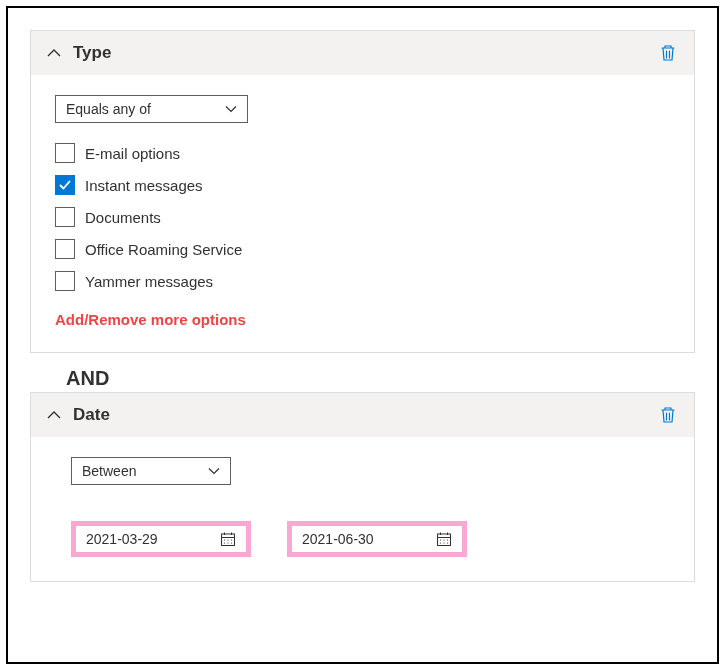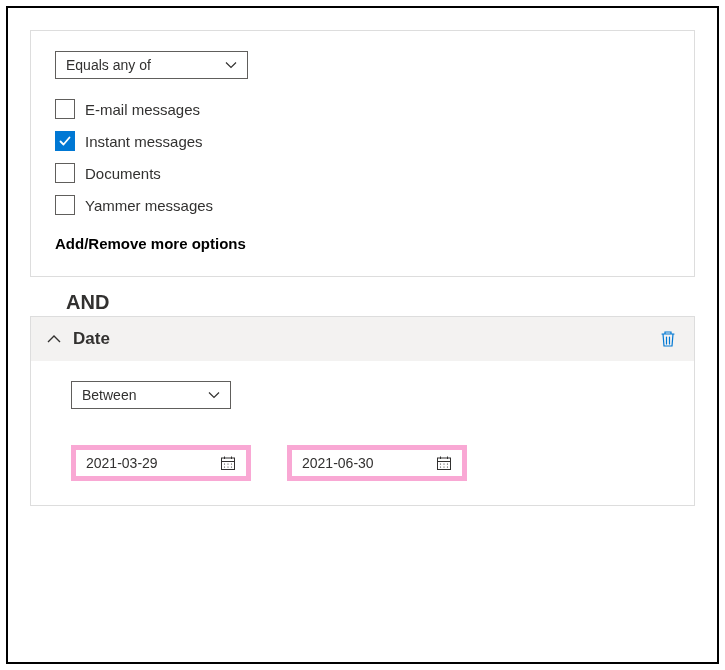--- a/index.html
+++ b/index.html
@@ -68,21 +68,21 @@
       border: 1px solid #605e5c;
       display:flex; align-items:center; justify-content:center;
       flex-shrink:0;
     }
     .checkbox.checked {
       background: #0078d4;
       border-color: #0078d4;
     }
     .cb-label { font-size: 15px; }
     .link {
-      color: #000000;
+      color: #ef4444;
       font-weight: 600;
       font-size: 15px;
       cursor:pointer;
       margin-top: 8px;
       display:inline-block;
     }
     .operator {
       font-weight: 700;
       font-size: 20px;
       margin: 14px 0 2px 36px;
@@ -97,45 +97,62 @@
       background:#fff;
     }
     svg { display:block; }
   </style>
 </head>
 <body>
 
 <div class="outer-frame">
 
   <div class="card">
+    <div class="card-header">
+      <span class="chevron">
+        <svg width="14" height="14" viewBox="0 0 14 14">
+            <path d="M1 10 L7 4 L13 10" stroke="#323130" stroke-width="1.4" fill="none"></path>
+          </svg>
+      </span>
+      <span class="title">Type</span>
+      <span class="delete-btn">
+        <svg width="16" height="18" viewBox="0 0 16 18">
+            <path d="M2 4 h12 M5 4 V2 h6 v2 M3 4 l1 12 h8 l1 -12 M6.5 7 v7 M9.5 7 v7" stroke="#0078d4" stroke-width="1.2" fill="none" stroke-linecap="round"></path>
+          </svg>
+      </span>
+    </div>
     <div class="card-body">
       <div class="select-box select-type">
         <span>Equals any of</span>
         <span>
           <svg width="12" height="12" viewBox="0 0 12 12">
               <path d="M1 3.5 L6 8.5 L11 3.5" stroke="#323130" stroke-width="1.2" fill="none"></path>
             </svg>
         </span>
       </div>
 
       <div class="checkbox-row">
         <span class="checkbox"></span>
-        <span class="cb-label">E-mail messages</span>
+        <span class="cb-label">E-mail options</span>
       </div>
       <div class="checkbox-row">
         <span class="checkbox checked">
           <svg width="14" height="14" viewBox="0 0 14 14">
               <path d="M2.5 7.5 L5.5 10.5 L11.5 3.5" stroke="#fff" stroke-width="1.8" fill="none" stroke-linecap="round" stroke-linejoin="round"></path>
             </svg>
         </span>
         <span class="cb-label">Instant messages</span>
       </div>
       <div class="checkbox-row">
         <span class="checkbox"></span>
         <span class="cb-label">Documents</span>
+      </div>
+      <div class="checkbox-row">
+        <span class="checkbox"></span>
+        <span class="cb-label">Office Roaming Service</span>
       </div>
       <div class="checkbox-row">
         <span class="checkbox"></span>
         <span class="cb-label">Yammer messages</span>
       </div>
 
       <span class="link">Add/Remove more options</span>
     </div>
   </div>
 

